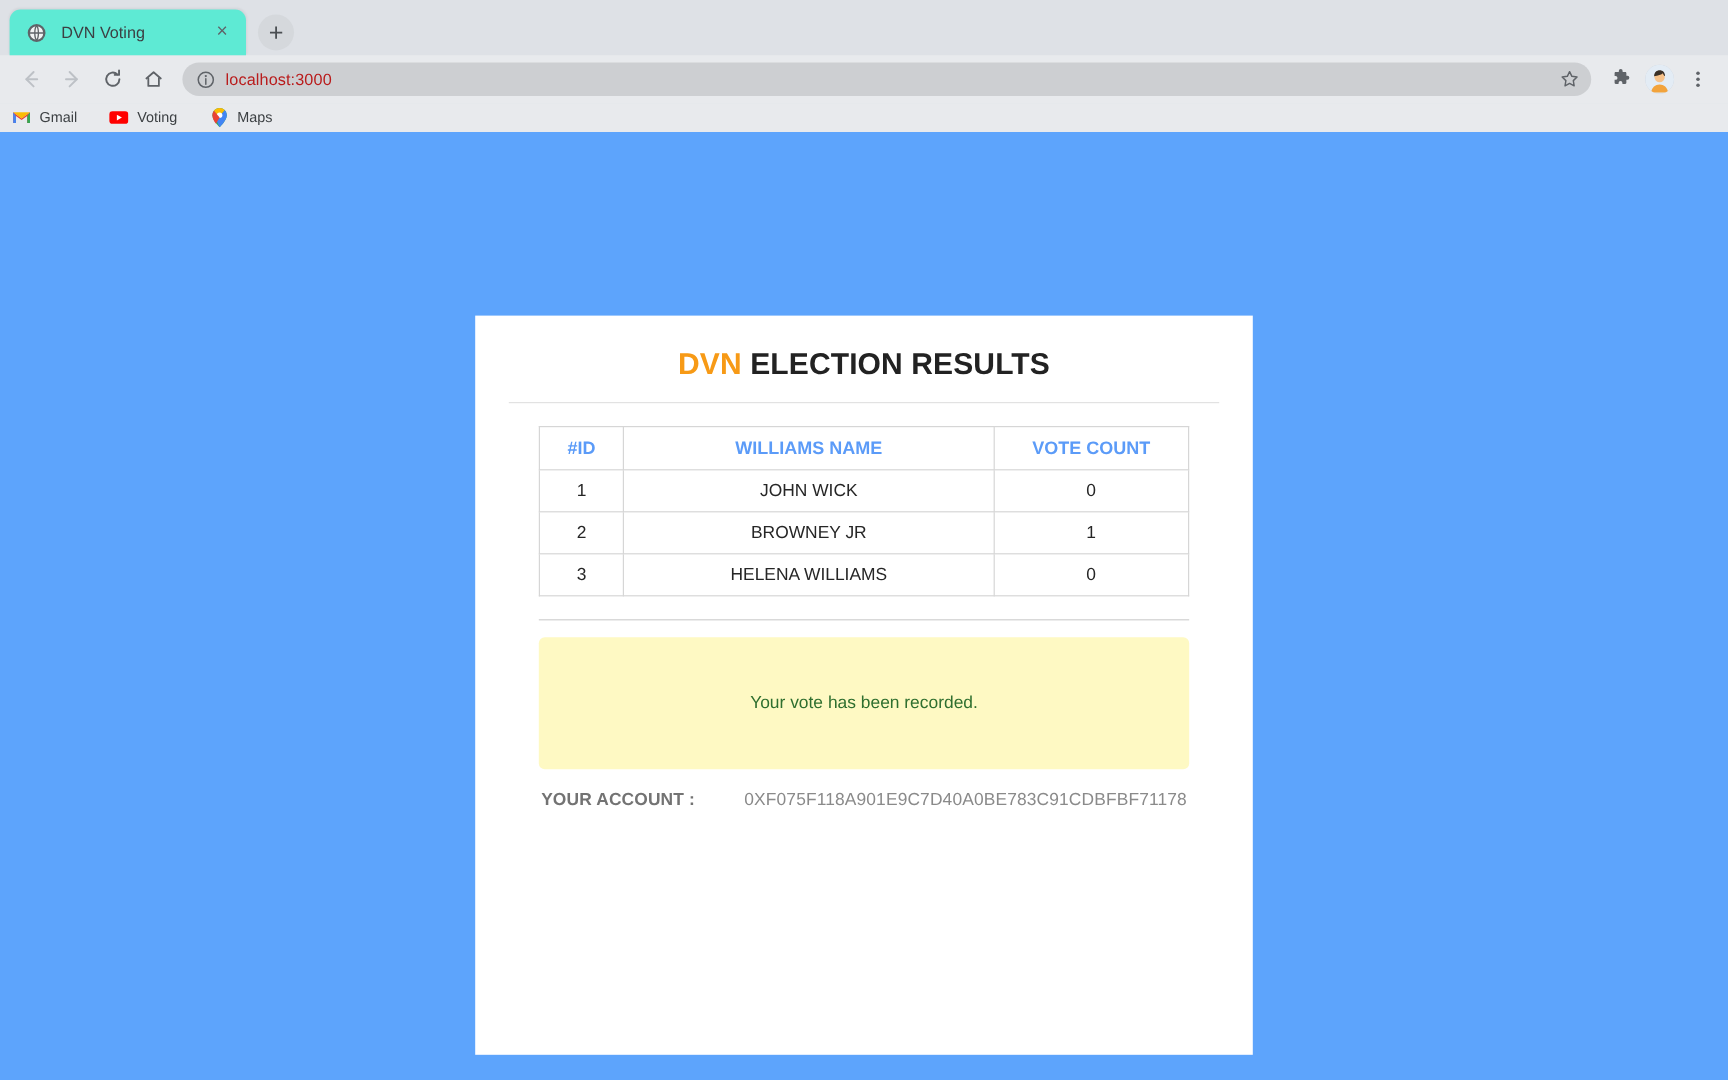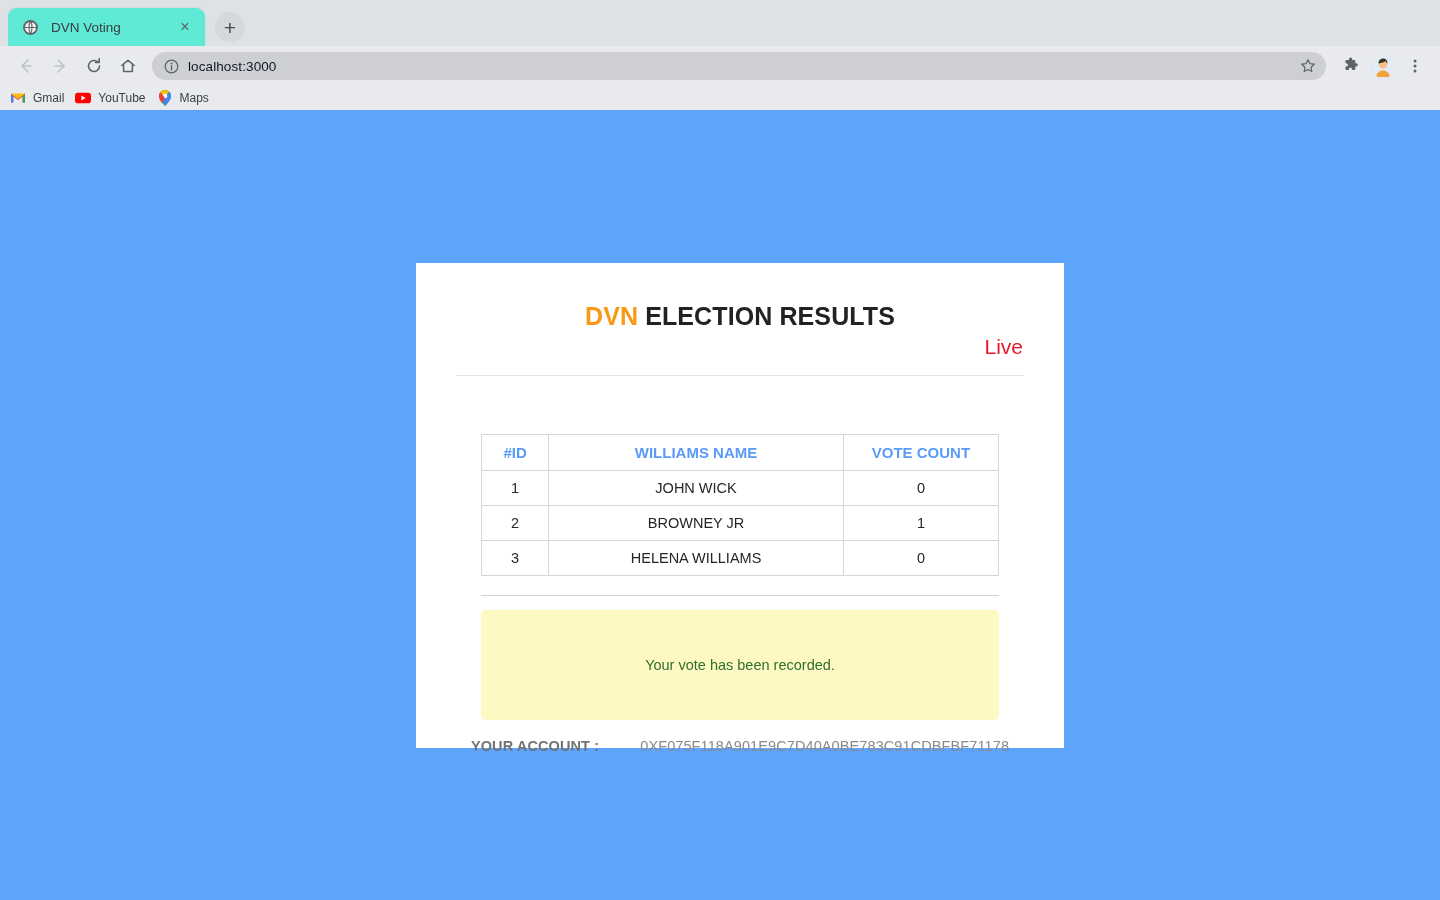--- a/index.html
+++ b/index.html
@@ -102,21 +102,21 @@
     display: flex;
     align-items: center;
     padding: 0 12px;
     margin: 0 8px 0 6px;
     gap: 9px;
     position: relative;
   }
 
   .omnibox-url {
     font-size: 13.5px;
-    color: #0f172a;
+    color: #b91c1c;
     letter-spacing: .1px;
   }
 
   .star-btn {
     position: absolute;
     right: 6px;
     width: 24px; height: 24px;
     display: flex; align-items: center; justify-content: center;
     color: #5f6368;
   }
@@ -136,21 +136,21 @@
     overflow: hidden;
     position: relative;
   }
 
   .bookmarks {
     height: 24px;
     background: #e8eaed;
     display: flex;
     align-items: center;
     padding: 0 10px;
-    gap: 11px;
+    gap: 27px;
   }
 
   .bm {
     display: flex;
     align-items: center;
     gap: 7px;
     font-size: 12px;
     color: #3c4043;
   }
   .bm-ico { width: 16px; height: 16px; display: flex; align-items: center; justify-content: center; }
@@ -158,26 +158,26 @@
   
   .page {
     width: 1440px;
     height: 790px;
     background: #5da4fc;
     position: relative;
   }
 
   .card {
     position: absolute;
-    left: 416px;
+    left: 396px;
     top: 153px;
     width: 648px;
-    height: 485px;
+    height: 616px;
     background: #ffffff;
-    padding: 16px;
+    padding: 4px;
   }
 
   .card-head {
     padding: 22px 24px 0 24px;
   }
 
   .title {
     text-align: center;
     font-size: 25px;
     font-weight: bold;
@@ -195,21 +195,21 @@
     padding-right: 1px;
   }
 
   .hr-top {
     border: 0;
     border-top: 1px solid #e2e2e2;
     margin: 16px 24px 0 24px;
   }
 
   .table-wrap {
-    margin: 58px 49px 0 49px;
+    margin: 19px 49px 0 49px;
   }
 
   table {
     width: 100%;
     border-collapse: collapse;
   }
 
   th {
     font-size: 15px;
     font-weight: bold;
@@ -364,21 +364,21 @@
       </span>
       <span>Gmail</span>
     </div>
     <div class="bm">
       <span class="bm-ico">
         <svg width="16" height="12" viewBox="0 0 16 12">
             <rect x="0" y="0.8" width="16" height="10.4" rx="2.8" fill="#ff0000"></rect>
             <path d="M6.4 3.6l4.2 2.4-4.2 2.4z" fill="#ffffff"></path>
           </svg>
       </span>
-      <span>YouTube</span>
+      <span>Voting</span>
     </div>
     <div class="bm">
       <span class="bm-ico">
         <svg width="14" height="16" viewBox="0 0 14 16">
           <path d="M7 0C3.7 0 1 2.7 1 6c0 4.3 6 10 6 10s6-5.7 6-10c0-3.3-2.7-6-6-6z" fill="#34a853"></path>
           <path d="M2.1 2.4C3.2.9 5 0 7 0c1.7 0 3.2.7 4.3 1.8L6.6 7.4z" fill="#fbbc04"></path>
           <path d="M11.3 1.8C12.4 2.9 13 4.4 13 6c0 4.3-6 10-6 10L4.2 10z" fill="#4285f4"></path>
           <circle cx="7" cy="6" r="2.3" fill="#ffffff"></circle>
           <path d="M1 6c0-1.4.5-2.7 1.3-3.7L7 8 4 13.2C2.1 10.8 1 8.2 1 6z" fill="#ea4335"></path>
         </svg>
@@ -387,21 +387,20 @@
     </div>
   </div>
 </div>
 
 <div class="page">
 
   <div class="card">
 
     <div class="card-head">
       <div class="title"><span class="brand">DVN</span><span> ELECTION RESULTS</span></div>
-      <div class="live">Live</div>
     </div>
 
     <hr class="hr-top">
 
     <div class="table-wrap">
       <table>
         <thead>
           <tr>
             <th class="col-id">#ID</th>
             <th class="col-name">WILLIAMS NAME</th>

